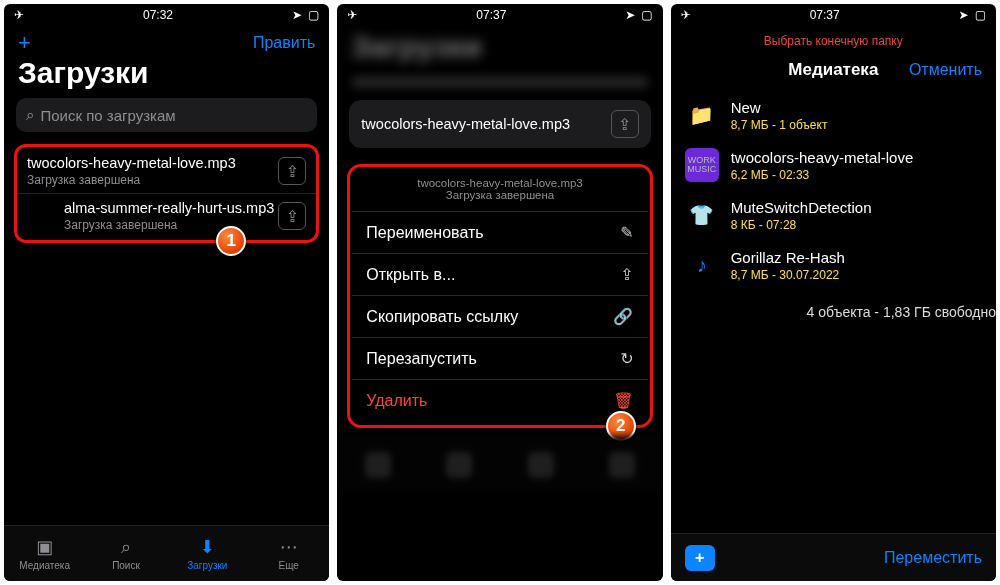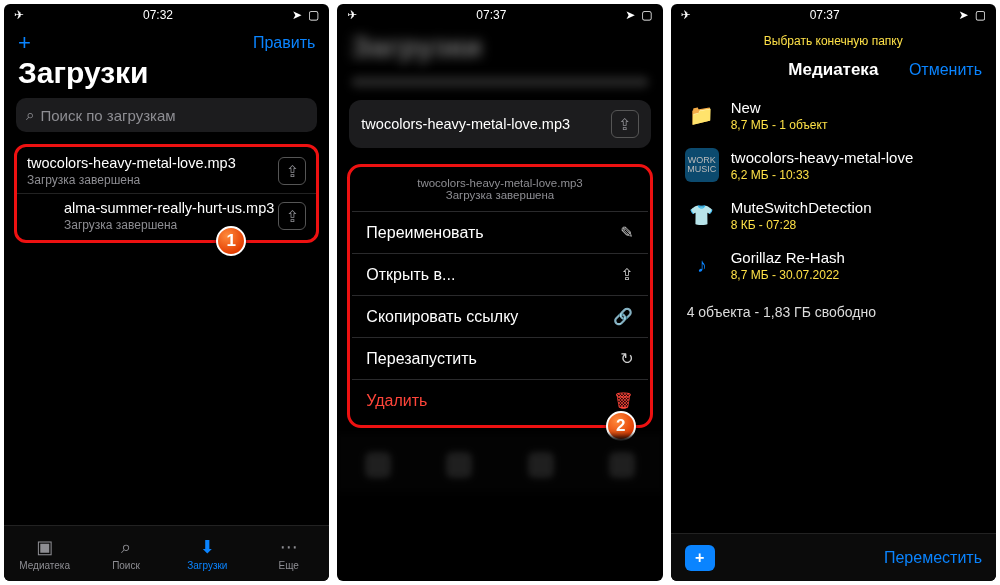--- a/index.html
+++ b/index.html
@@ -89,42 +89,42 @@
     text-align:center; font-size:11.5px; color:#8e8e93;
     padding: 6px 8px 10px;
   }
   .ctx-item {
     display:flex; justify-content:space-between; align-items:center;
     padding:11px 14px; font-size:16px; border-top:1px solid #2a2a2c;gap:32px;
   }
   .ctx-item.destructive { color:#ff453a; }
   .ctx-ic { font-size:16px; color:#ccc; }
   
-  .picker-title { text-align:center; font-size:12px; color:#fde047;
+  .picker-title { text-align:center; font-size:12px; color:#ef4444;
     padding: 8px 0 6px; }
   .picker-bar {
     display:flex; justify-content:center; align-items:center;
     position:relative; padding: 6px 12px 10px;
     font-size:17px;
   }
   .cancel { position:absolute; right:14px; color:#0a84ff; font-size:16px;}
   .item-row {
     display:flex; gap:12px; align-items:center; padding:8px 14px;
   }
   .thumb {
     width:34px; height:34px; border-radius:6px; display:flex;
     align-items:center; justify-content:center; font-size:20px;
   }
   .thumb.folder{ color:#0a84ff; }
-  .thumb.gray{ background:#0c4a6e; font-size:9px; line-height:1; text-align:center; color:#bbb; }
+  .thumb.gray{ background:#6d28d9; font-size:9px; line-height:1; text-align:center; color:#bbb; }
   .thumb.shirt{ color:#0a84ff; }
   .thumb.note{ color:#0a84ff; }
   .item-title { font-size:15px; }
   .item-sub { font-size:12px; color:#fde047; margin-top:2px; }
-  .summary { text-align:left; font-size:14px; color:#ddd; padding:14px 16px; }
+  .summary { text-align:right; font-size:14px; color:#ddd; padding:14px 0; }
   .bottombar {
     margin-top:auto; height:48px; border-top:1px solid #222;
     display:flex; justify-content:space-between; align-items:center;
     padding:0 14px; background:#0b0b0b;
   }
   .newfolder {
     width:30px; height:26px; background:#0a84ff; border-radius:6px;
     display:flex; align-items:center; justify-content:center; color:#fff;
     font-size:16px; font-weight:700;
   }
@@ -269,21 +269,21 @@
     <div class="thumb folder">📁</div>
     <div>
       <div class="item-title">New</div>
       <div class="item-sub">8,7 МБ - 1 объект</div>
     </div>
   </div>
   <div class="item-row">
     <div class="thumb gray">WORK<br>MUSIC</div>
     <div>
       <div class="item-title">twocolors-heavy-metal-love</div>
-      <div class="item-sub">6,2 МБ - 10:33</div>
+      <div class="item-sub">6,2 МБ - 02:33</div>
     </div>
   </div>
   <div class="item-row">
     <div class="thumb shirt">👕</div>
     <div>
       <div class="item-title">MuteSwitchDetection</div>
       <div class="item-sub">8 КБ - 07:28</div>
     </div>
   </div>
   <div class="item-row">

